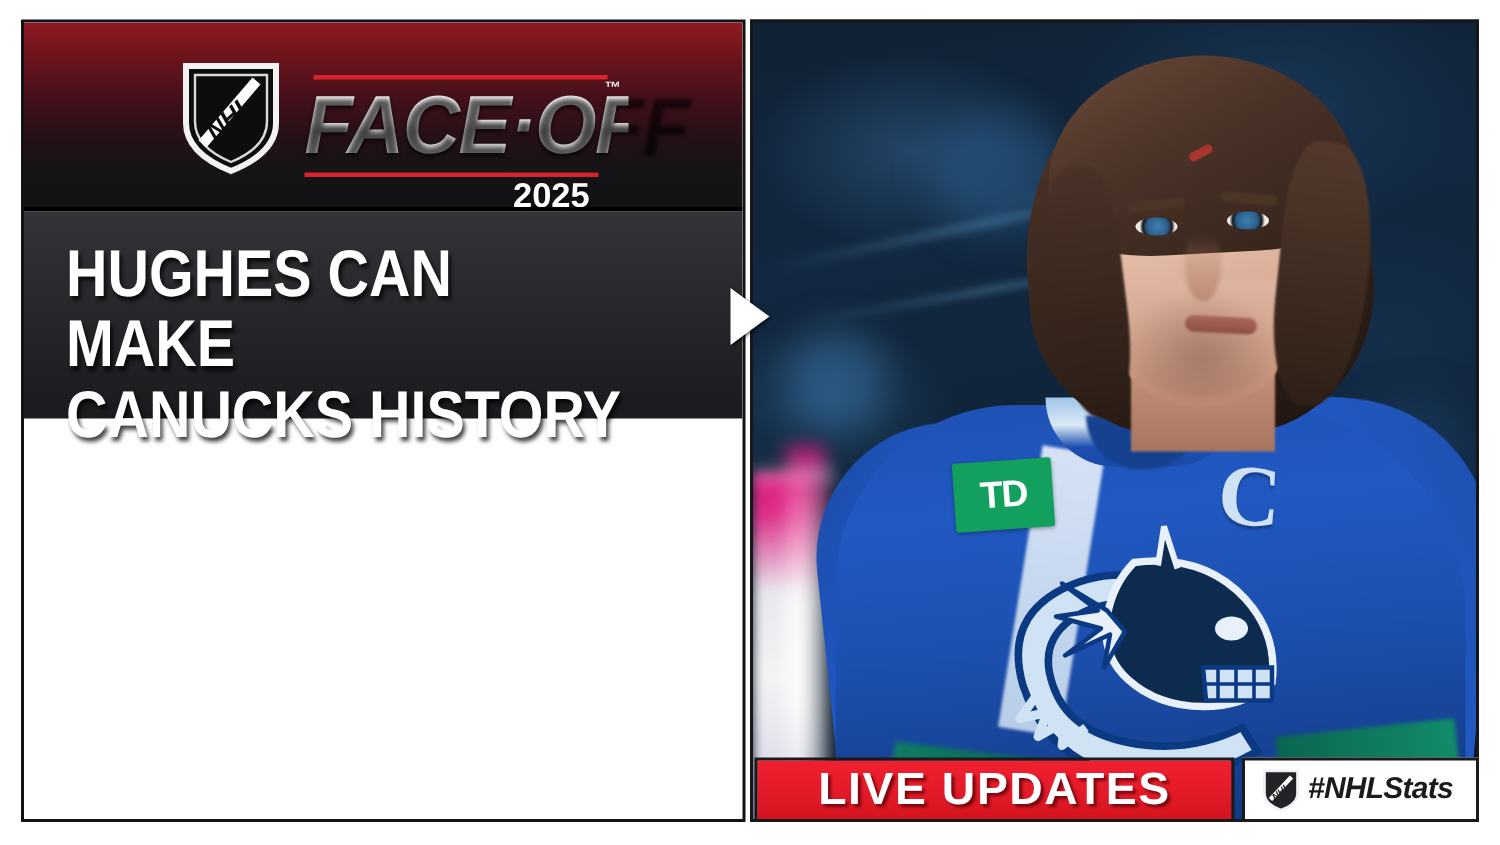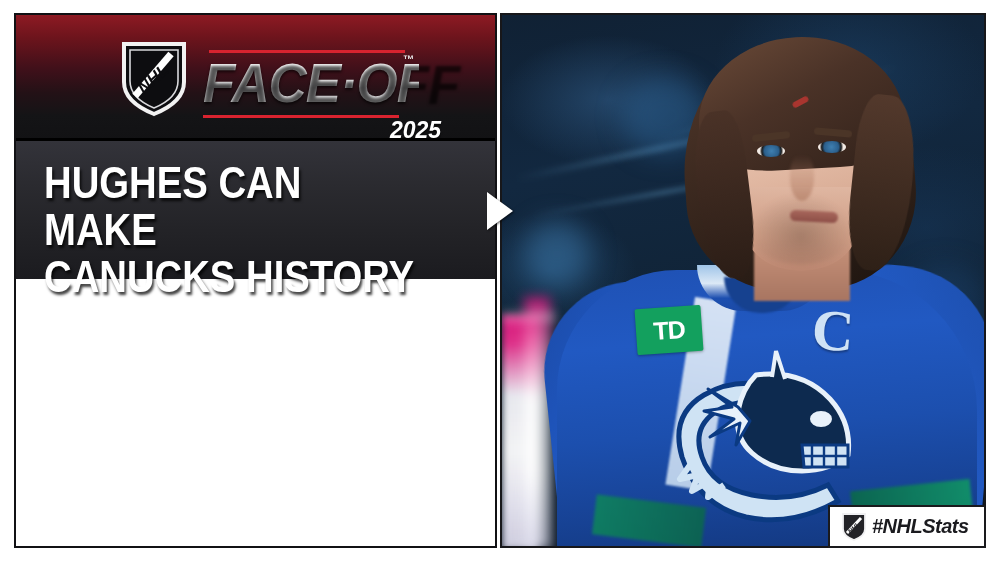--- a/index.html
+++ b/index.html
@@ -24,22 +24,22 @@
   .rule.top{left:6px;top:7px;width:196px;}
   .rule.bot{left:0px;top:72px;width:196px;}
   .faceoff{position:absolute;left:0;top:9px;width:225px;height:62px;
      font-family:"Liberation Sans",sans-serif;font-style:italic;font-weight:bold;
      font-size:55px;line-height:62px;letter-spacing:-1px;
      background:linear-gradient(180deg,#ffffff 0%,#f2f2f2 45%,#b9b9bc 58%,#ededee 78%,#ffffff 100%);
      -webkit-background-clip:text;background-clip:text;color:transparent;
      text-shadow:0 2px 3px rgba(0,0,0,.65);white-space:nowrap;
      transform:scaleX(.96);transform-origin:left center;}
   .tm{position:absolute;left:200px;top:10px;color:#e9e9ea;font-size:11px;font-weight:bold;}
-  .year{position:absolute;left:139px;top:74px;font-style:italic;font-weight:bold;font-size:23px;
-        color:#ffffff;letter-spacing:0px;text-shadow:0 2px 2px rgba(0,0,0,.7);margin-left:48px;}
+  .year{position:absolute;left:139px;top:74px;font-weight:bold;font-size:23px;
+        color:#ffffff;letter-spacing:0px;text-shadow:0 2px 2px rgba(0,0,0,.7);}
 
   .headline-band{position:relative;height:138px;
       background:linear-gradient(180deg,#33333a 0%,#2b2b30 30%,#232327 65%,#1b1b1f 100%);}
   .headline{position:absolute;left:28px;top:18px;width:430px;
       font-weight:bold;font-size:44px;line-height:47px;color:#ffffff;
       letter-spacing:0px;transform:scaleX(.87);transform-origin:left top;
       text-shadow:2px 3px 3px rgba(0,0,0,.75);white-space:pre-line;}
 
   .body-area{position:relative;height:auto;background:#ffffff;padding:26px 30px 0 26px;}
   .body-text{font-weight:bold;font-size:25.5px;line-height:34px;color:#100f10;
@@ -269,20 +269,23 @@
     <div class="ph browR"></div>
     <div class="ph eyeL"></div>
     <div class="ph eyeR"></div>
     <div class="ph nose"></div>
     <div class="ph mouth"></div>
     <div class="ph cut"></div>
   </div>
 
   <div class="playarrow"></div>
 
+  <div class="live">
+    <span>LIVE UPDATES</span>
+  </div>
 
   <div class="statsbox">
     <span class="sh">
       <svg viewBox="0 0 26 30">
         <path d="M2 2 L24 2 L24 17 Q24 24 13 28 Q2 24 2 17 Z" fill="#232327" stroke="#f0f0f2" stroke-width="1.8"></path>
         <path d="M6 21 L20 6" stroke="#ffffff" stroke-width="3" fill="none"></path>
         <text x="13" y="18" font-family="Liberation Sans, sans-serif" font-size="6.5" font-weight="bold" font-style="italic" fill="#232327" text-anchor="middle" transform="rotate(-41 13 16)">NHL</text>
       </svg>
     </span>
     <span class="txt"><span>#NHL</span><span class="sm">Stats</span></span>

